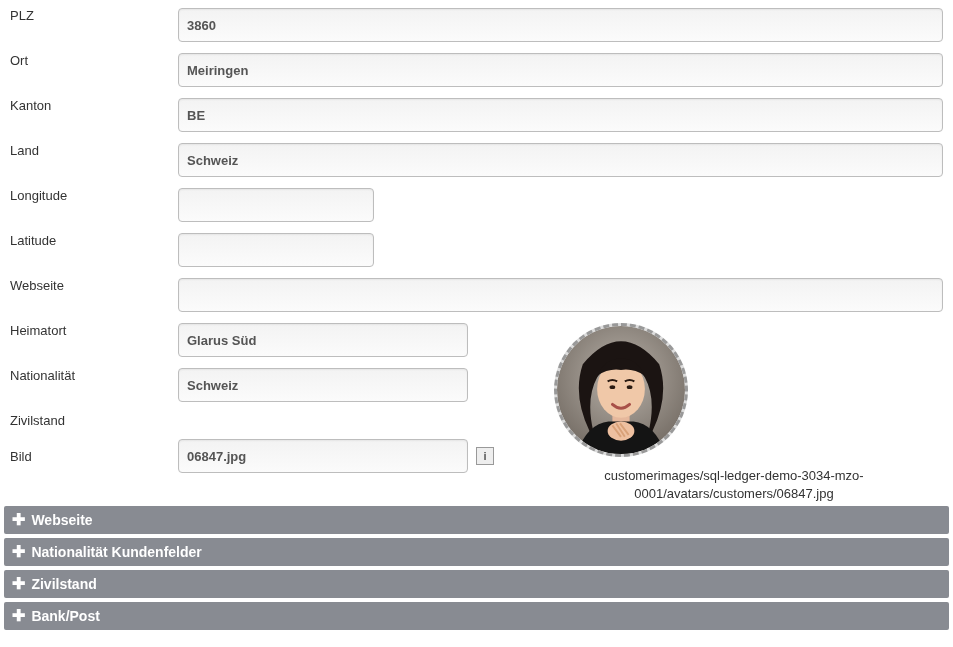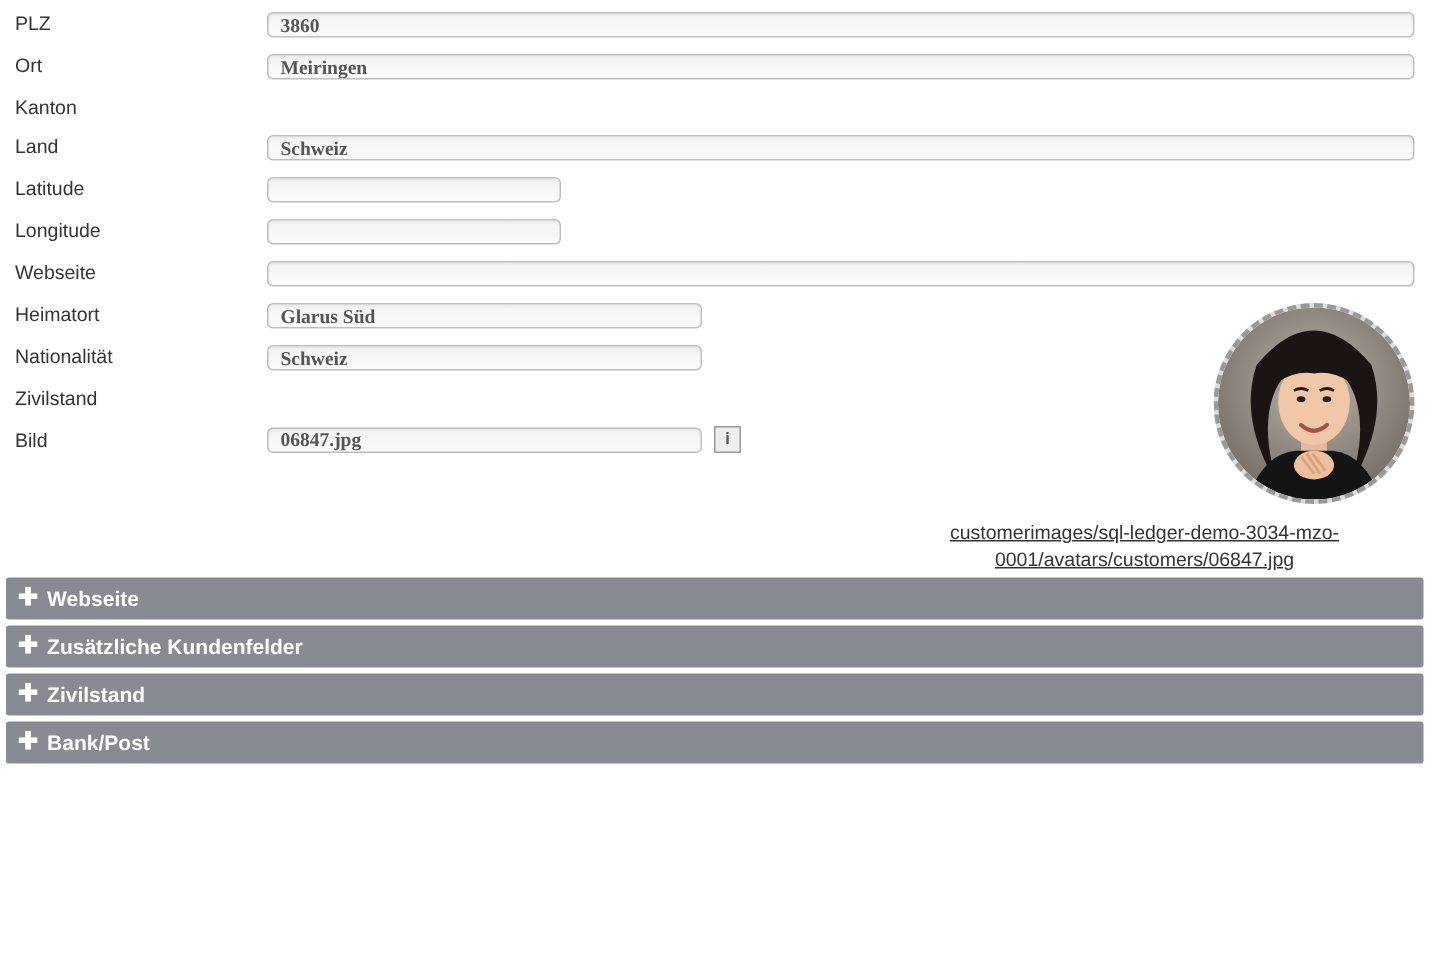--- a/index.html
+++ b/index.html
@@ -15,26 +15,26 @@
       display: flex;
       margin-bottom: 11px;
     }
     .form-label {
       width: 168px;
       flex-shrink: 0;
       color: #333;
       font-size: 13px;
     }
     .form-input {
-      height: 17px;
+      height: 34px;
       border: 1px solid #bdbdbd;
       border-radius: 4px;
       background: linear-gradient(#f3f3f3, #fbfbfb);
       padding: 0 8px;
-      font-family: Liberation Serif, serif;
+      font-family: Liberation Sans, sans-serif;
       font-size: 13px;
       font-weight: bold;
       color: #555;
       box-shadow: inset 0 1px 2px rgba(0,0,0,0.06);
     }
     .form-input.full { flex: 1; }
     .form-input.med { width: 290px; }
     .form-input.short { width: 196px; }
     .bild-row { display:flex; align-items:center; }
     .info-icon {
@@ -46,25 +46,24 @@
       background:#eee;
       align-items:center;
       justify-content:center;
       font-size:11px;
       color:#555;
       font-weight:bold;
     }
     .right-col {
       display:flex;
       flex-direction:column;
-      align-items:flex-end;
+      align-items:flex-start;
       gap:10px;
       margin-left: 60px;
       flex:1;
-      text-decoration:underline;
     }
     .avatar-frame {
       width: 134px;
       height: 134px;
       border-radius: 50%;
       border: 3px dashed #999;
       overflow:hidden;
       display:flex;
       align-items:center;
       justify-content:center;
@@ -115,34 +114,35 @@
     <input class="form-input full" type="text" value="3860" style="">
   </div>
 
   <div class="form-row">
     <div class="form-label">Ort</div>
     <input class="form-input full" type="text" value="Meiringen" style="">
   </div>
 
   <div class="form-row">
     <div class="form-label">Kanton</div>
+    <input class="form-input full" type="text" value="BE" style="">
   </div>
 
   <div class="form-row">
     <div class="form-label">Land</div>
     <input class="form-input full" type="text" value="Schweiz" style="">
   </div>
 
   <div class="form-row">
+    <div class="form-label">Longitude</div>
+    <input class="form-input short" type="text" value="" style="">
+  </div>
+
+  <div class="form-row">
     <div class="form-label">Latitude</div>
-    <input class="form-input short" type="text" value="" style="">
-  </div>
-
-  <div class="form-row">
-    <div class="form-label">Longitude</div>
     <input class="form-input short" type="text" value="" style="">
   </div>
 
   <div class="form-row">
     <div class="form-label">Webseite</div>
     <input class="form-input full" type="text" value="" style="">
   </div>
 
   <div class="lower-grid">
     <div class="left-fields">
@@ -214,21 +214,21 @@
 
 </div>
 
 <div class="accordion">
   <div class="acc-header">
     <span class="plus">✚</span>
     <span>Webseite</span>
   </div>
   <div class="acc-header">
     <span class="plus">✚</span>
-    <span>Zusätzliche Kundenfelder</span>
+    <span>Nationalität Kundenfelder</span>
   </div>
   <div class="acc-header">
     <span class="plus">✚</span>
     <span>Zivilstand</span>
   </div>
   <div class="acc-header">
     <span class="plus">✚</span>
     <span>Bank/Post</span>
   </div>
 </div>

